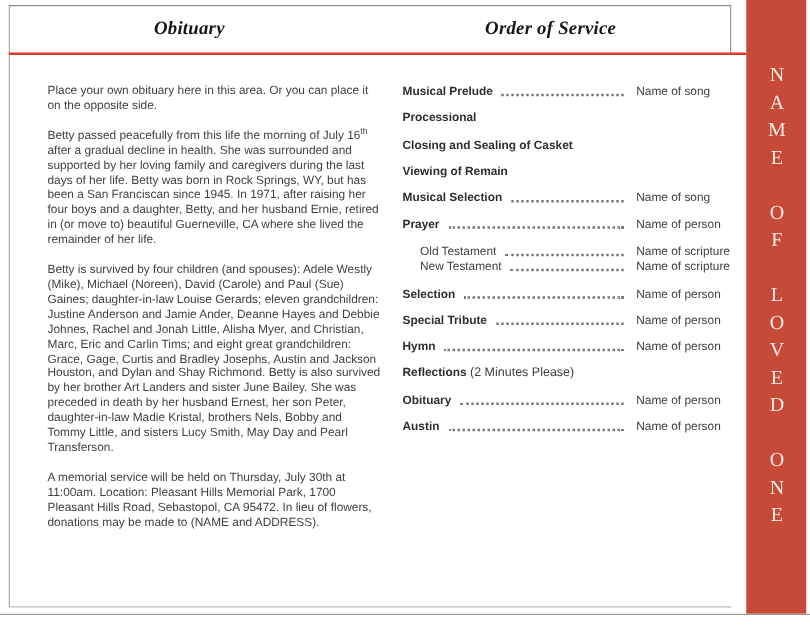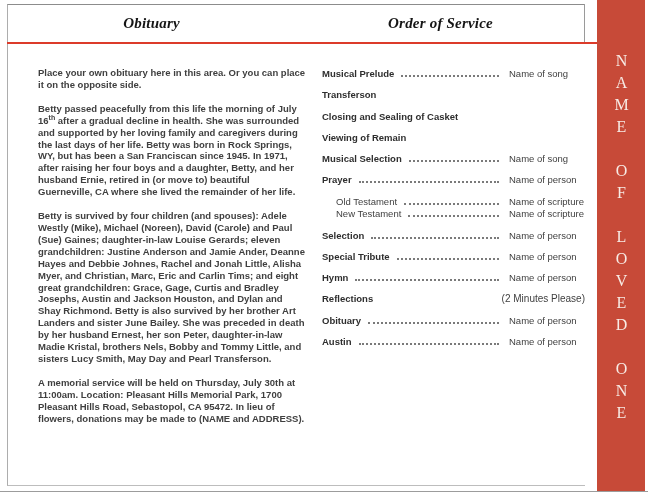--- a/index.html
+++ b/index.html
@@ -26,26 +26,26 @@
     font-family:"Liberation Serif", serif; font-style:italic; font-weight:bold;
     font-size:15px; color:#151515; letter-spacing:.2px;
   }
   .red-rule { position:absolute; left:7px; top:42px; width:590px; height:2px; background:#dc3b2a; }
 
   
   .obituary-col {
     position:absolute; left:38px; top:67px; width:268px;
     font-size:9.5px; line-height:11.9px; color:#3f3f3f; text-align:left;
   }
-  .obituary-col p { margin:0 0 12px 0;font-weight:bold; }
+  .obituary-col p { margin:0 0 12px 0; }
   .obituary-col sup { font-size:7px; line-height:0; }
 
   
   .order-col { position:absolute; left:322px; top:68px; width:263px; }
-  .os-row { display:flex; align-items:flex-end; margin-bottom:10.3px;justify-content:space-between; }
+  .os-row { display:flex; align-items:flex-end; margin-bottom:10.3px; }
   .os-row.tight { margin-bottom:1.5px; }
   .os-label { font-weight:bold; font-size:9.5px; color:#2e2e2e; white-space:nowrap; }
   .os-row.sub .os-label { font-weight:normal; color:#3f3f3f; padding-left:14px; }
   .os-suffix { font-weight:normal; font-size:10px; color:#3f3f3f; white-space:pre; }
   .leader { flex:1; border-bottom:2px dotted #7a7a7a; margin:0 10px 2px 7px; min-width:8px; }
   .os-value { flex:none; width:76px; font-size:9.5px; color:#3f3f3f; white-space:nowrap; }
 
   
   .side-banner { position:absolute; left:597px; top:0; width:48px; height:491px; background:#c74a38; }
   .side-banner-text {
@@ -78,21 +78,21 @@
   <p>A memorial service will be held on Thursday, July 30th at 11:00am.  Location:  Pleasant Hills Memorial Park, 1700 Pleasant Hills Road, Sebastopol, CA 95472.  In lieu of flowers, donations may be made to (NAME and ADDRESS).</p>
 </div>
 
 <div class="order-col">
     <div class="os-row">
       <span class="os-label">Musical Prelude</span>
       <span class="leader"></span>
       <span class="os-value">Name of song</span>
     </div>
     <div class="os-row">
-      <span class="os-label">Transferson</span>
+      <span class="os-label">Processional</span>
     </div>
     <div class="os-row">
       <span class="os-label">Closing and Sealing of Casket</span>
     </div>
     <div class="os-row">
       <span class="os-label">Viewing of Remain</span>
     </div>
     <div class="os-row">
       <span class="os-label">Musical Selection</span>
       <span class="leader"></span>

